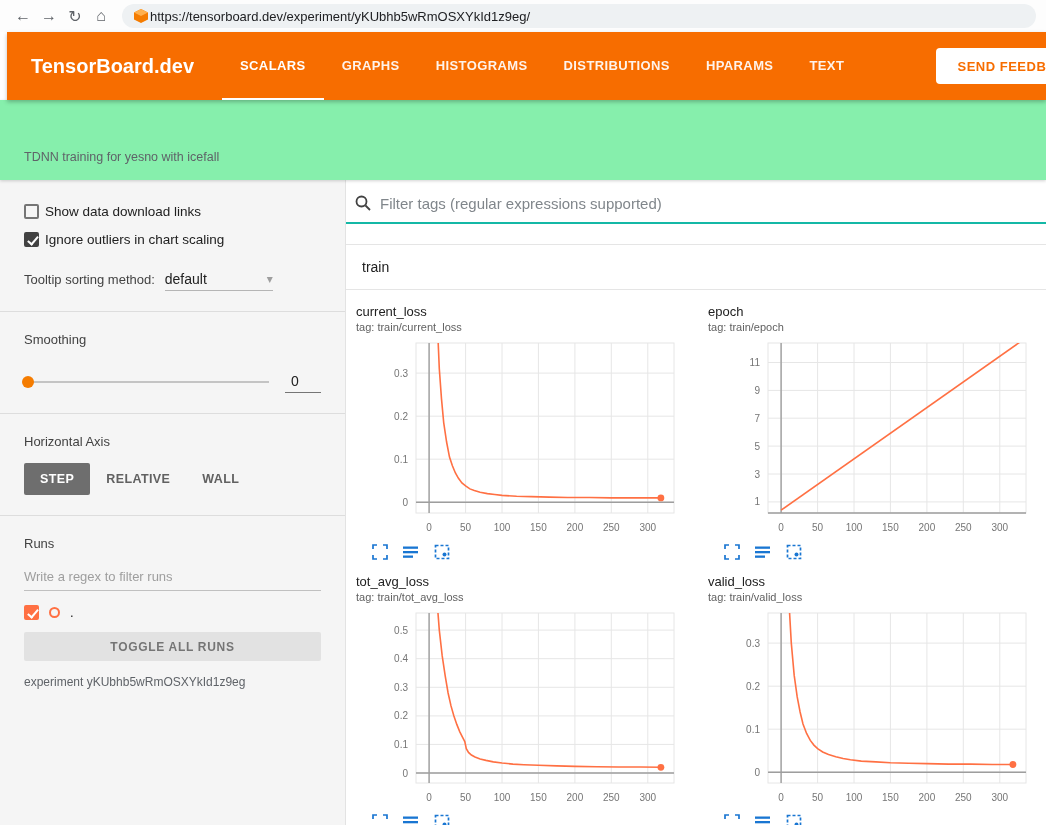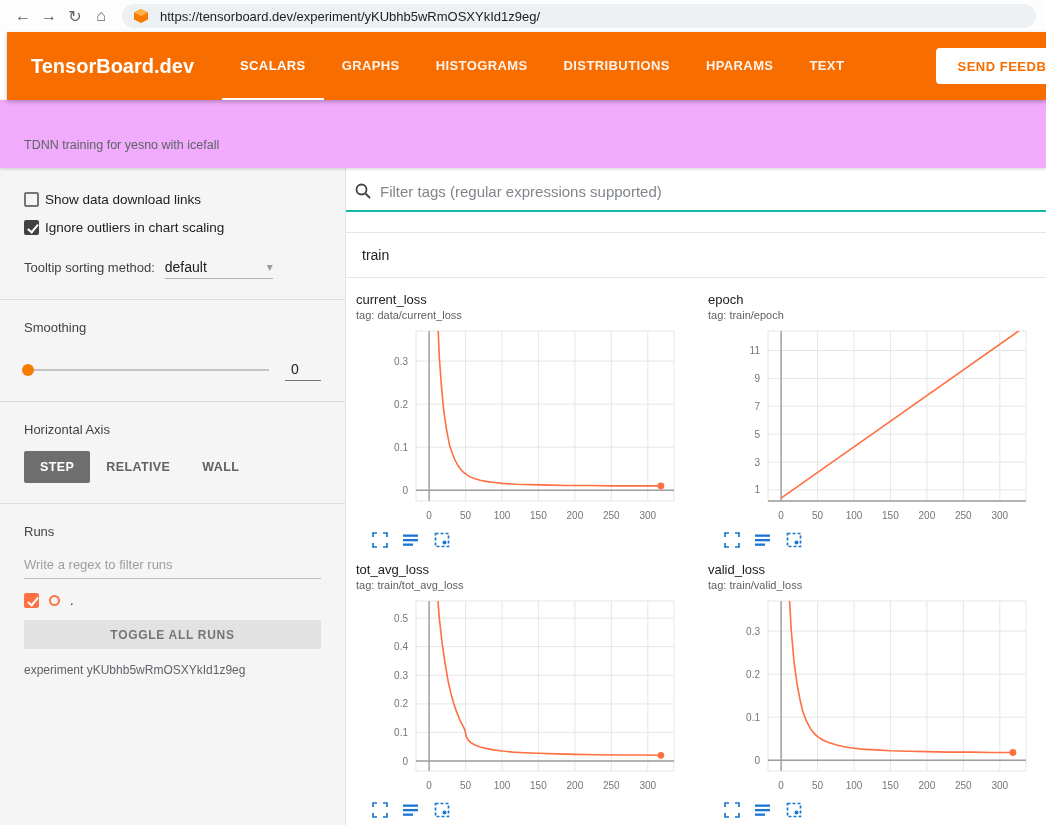--- a/index.html
+++ b/index.html
@@ -5,40 +5,40 @@
   * { margin:0; padding:0; box-sizing:border-box; }
   html,body { width:1046px; height:825px; overflow:hidden; background:#fff;
     font-family:"Liberation Sans","DejaVu Sans",sans-serif; }
   .page { width:1046px; height:825px; display:flex; flex-direction:column; }
 
   
   .browser-bar { height:32px; background:#fdfdfd; display:flex; align-items:center;
     padding:0 10px; flex:none; }
   .nav-icon { color:#5f6368; font-size:16px; width:26px; text-align:center; cursor:pointer; }
   .address { flex:1; height:24px; background:#eef1f3; border-radius:12px; display:flex;
-    align-items:center; gap:12px; padding:0 12px; margin-left:8px; }
+    align-items:center; gap:2px; padding:0 12px; margin-left:8px; }
   .url { font-size:13px; color:#202124; white-space:nowrap; }
 
   
   .tb-header { height:68px; background:var(--header-bg); color:#fff; display:flex;
     align-items:stretch; padding-left:24px; position:relative; overflow:hidden; flex:none;
     box-shadow:0 2px 4px rgba(0,0,0,.25); z-index:5;margin-left:7px; }
   .brand { font-size:20px; font-weight:bold; align-self:center; margin-right:28px; white-space:nowrap; }
   .tabs { display:flex; }
   .tab { display:flex; align-items:center; padding:0 18px; font-size:13px; font-weight:bold;
     letter-spacing:.4px; color:rgba(255,255,255,.92); border-bottom:2px solid transparent;
     cursor:pointer; white-space:nowrap; }
   .tab.active { border-bottom-color:#fff; color:#fff; }
   .feedback { position:absolute; right:-52px; top:16px; height:36px; background:#fff;
     color:var(--header-bg); border:none; border-radius:4px; padding:0 22px; font-size:13px;
     font-weight:bold; letter-spacing:.5px; white-space:nowrap; cursor:pointer;
     font-family:inherit; }
 
   
-  .sub-header { height:68px; background:#f0abfc; display:flex; align-items:flex-end;
+  .sub-header { height:80px; background:#86efac; display:flex; align-items:flex-end;
     padding:0 0 16px 24px; box-shadow:0 1px 3px rgba(0,0,0,.18); position:relative;
     z-index:4; flex:none; }
   .description { font-size:12.5px; color:#5f6368; }
 
   
   .content { flex:1; display:flex; overflow:hidden; }
 
   
   .sidebar { width:345px; flex:none; background:#f5f5f5; padding:24px 24px 0 24px;
     overflow:hidden; }
@@ -204,21 +204,21 @@
         <input class="filter-input" placeholder="Filter tags (regular expressions supported)" style="">
       </div>
 
       <section class="tag-section">
         <div class="section-header">train</div>
 
         <div class="charts-grid">
 
           <div class="chart">
             <div class="chart-title">current_loss</div>
-            <div class="chart-tag">tag: data/current_loss</div>
+            <div class="chart-tag">tag: train/current_loss</div>
             <div class="plot"><svg width="330" height="200">
                   <defs>
                     <clipPath id="clip0">
                       <rect x="64" y="6" width="258" height="170"></rect>
                     </clipPath>
                   </defs>
                   <rect x="64" y="6" width="258" height="170" fill="#fff" stroke="#e6e6e6"></rect>
                   <line x1="64" x2="322" y1="165.2" y2="165.2" stroke="#e6e6e6"></line>
                   <text class="tick" x="56" y="168.7" text-anchor="end">0</text>
                   <line x1="64" x2="322" y1="122.2" y2="122.2" stroke="#e6e6e6"></line>

